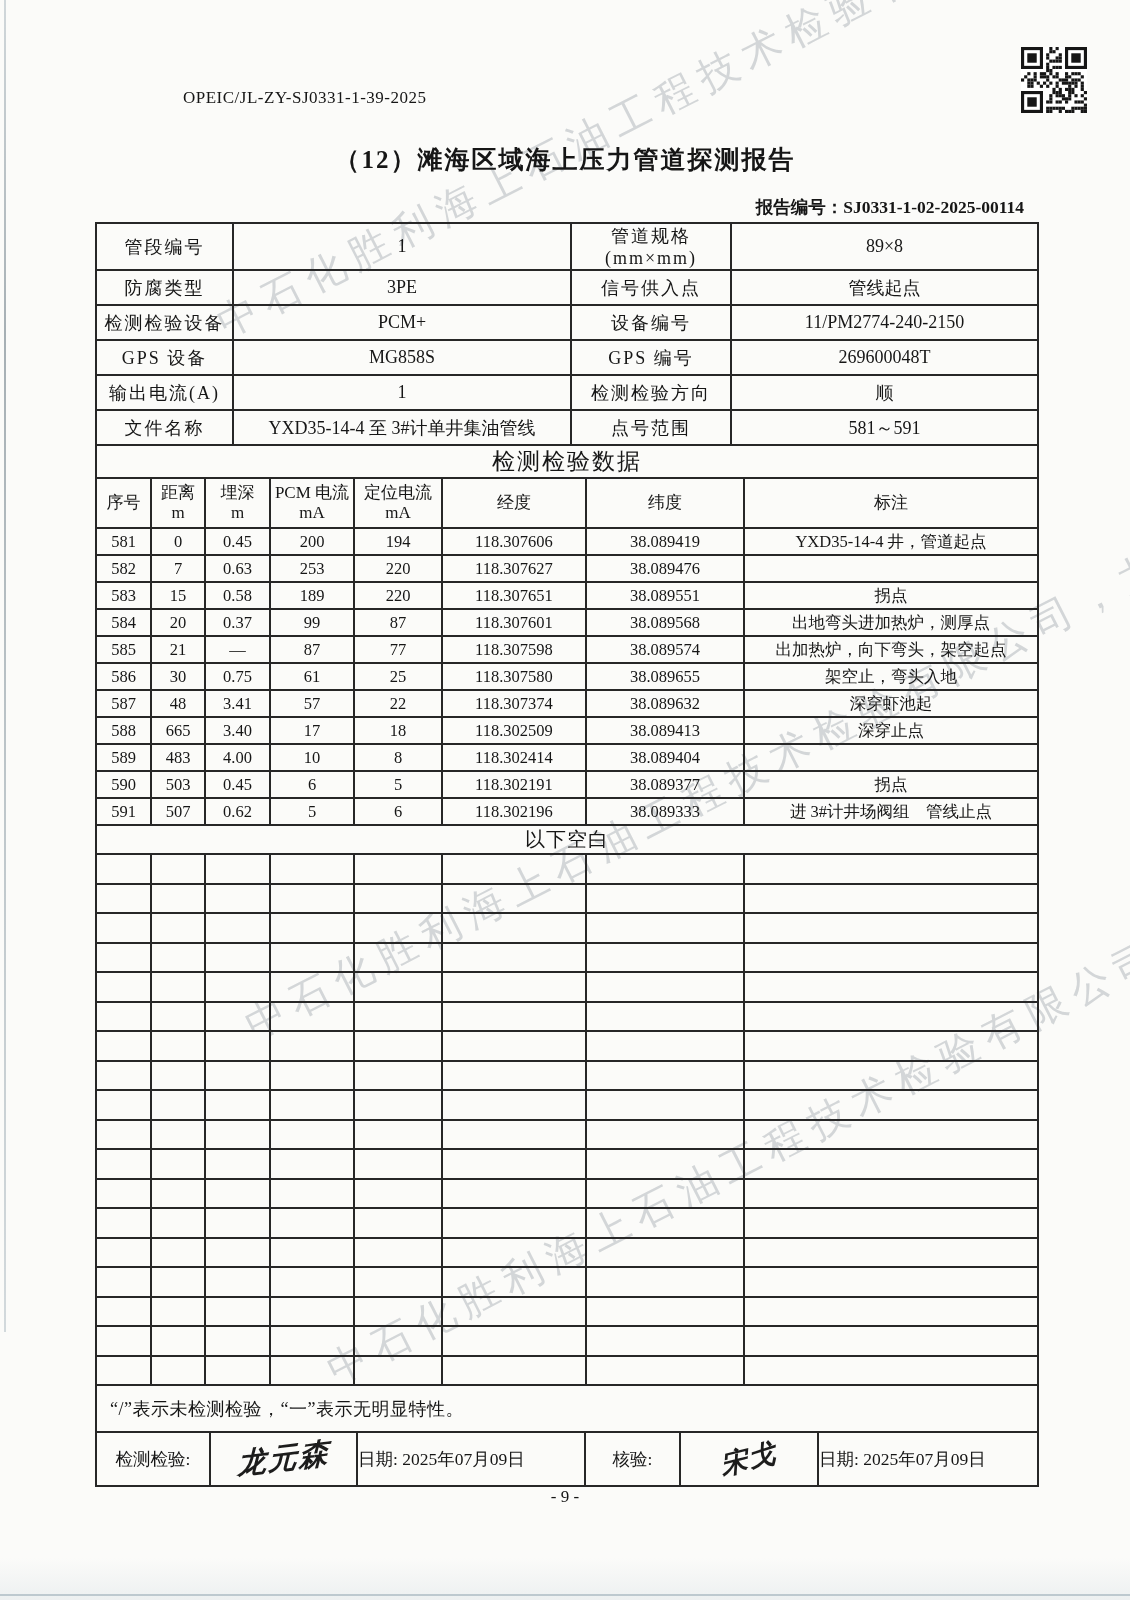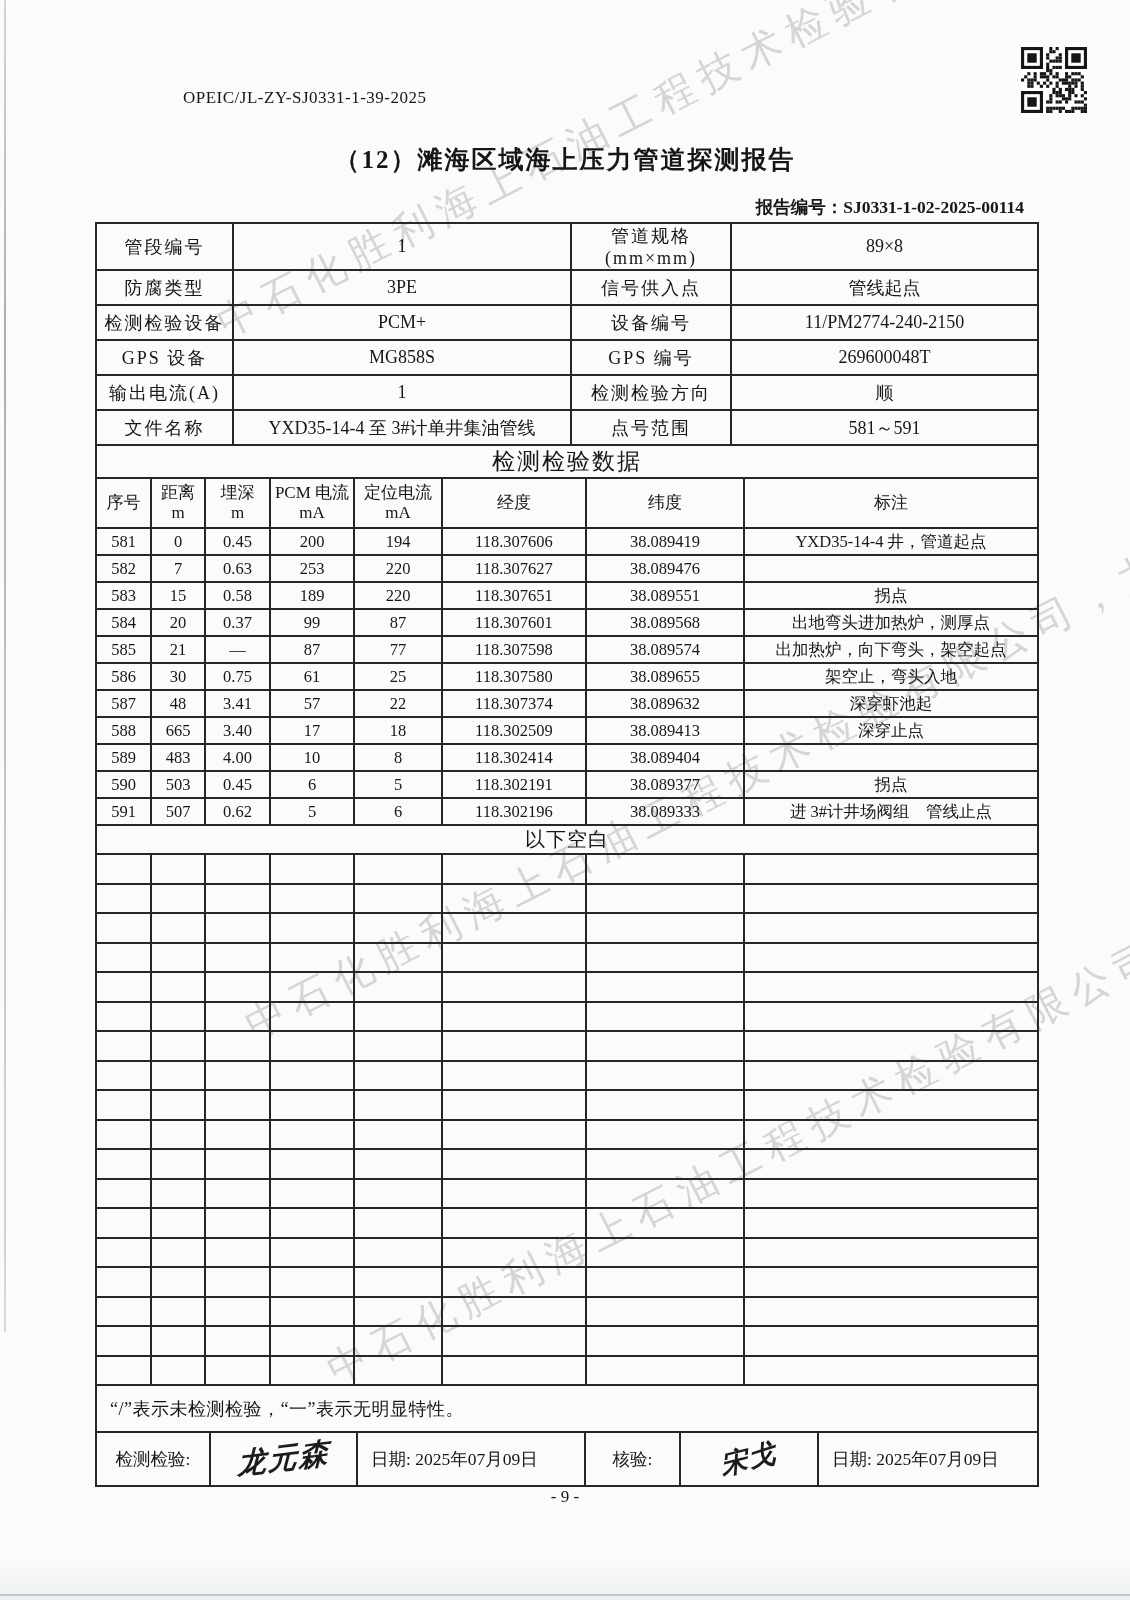--- a/index.html
+++ b/index.html
@@ -30,21 +30,21 @@
   .info-table td.lab{letter-spacing:2px;}
   .data-table{margin-top:-2px;}
   .bottom-table{margin-top:-2px;}
   .section-row td{height:30px;font-size:23px;letter-spacing:2px;}
   .colhead-row td{height:48px;font-size:17px;line-height:1.18;}
   .data-row td{height:25px;font-size:16.5px;}
   .blank-row td{height:27px;font-size:20px;letter-spacing:1px;}
   .empty-row td{height:27.5px;}
   .footnote-row td{height:45px;font-size:18px;text-align:left;padding-left:13px;letter-spacing:.5px;margin-left:8px;}
   .sig-row td{height:52px;font-size:17.5px;}
-  .sig-row td.date-cell{text-align:left;padding-left:13px;}
+  .sig-row td.date-cell{text-align:left;}
   .sig{display:inline-block;font-weight:bold;font-style:italic;font-size:29px;color:#1c1c1c;
        transform:rotate(-7deg) skewX(-8deg);letter-spacing:2px;}
   .sig.v{transform:rotate(-14deg) skewX(-4deg);font-size:27px;}
 </style>
 </head>
 <body>
 
 <div class="page">
 
   <div class="left-scan-line"></div>

